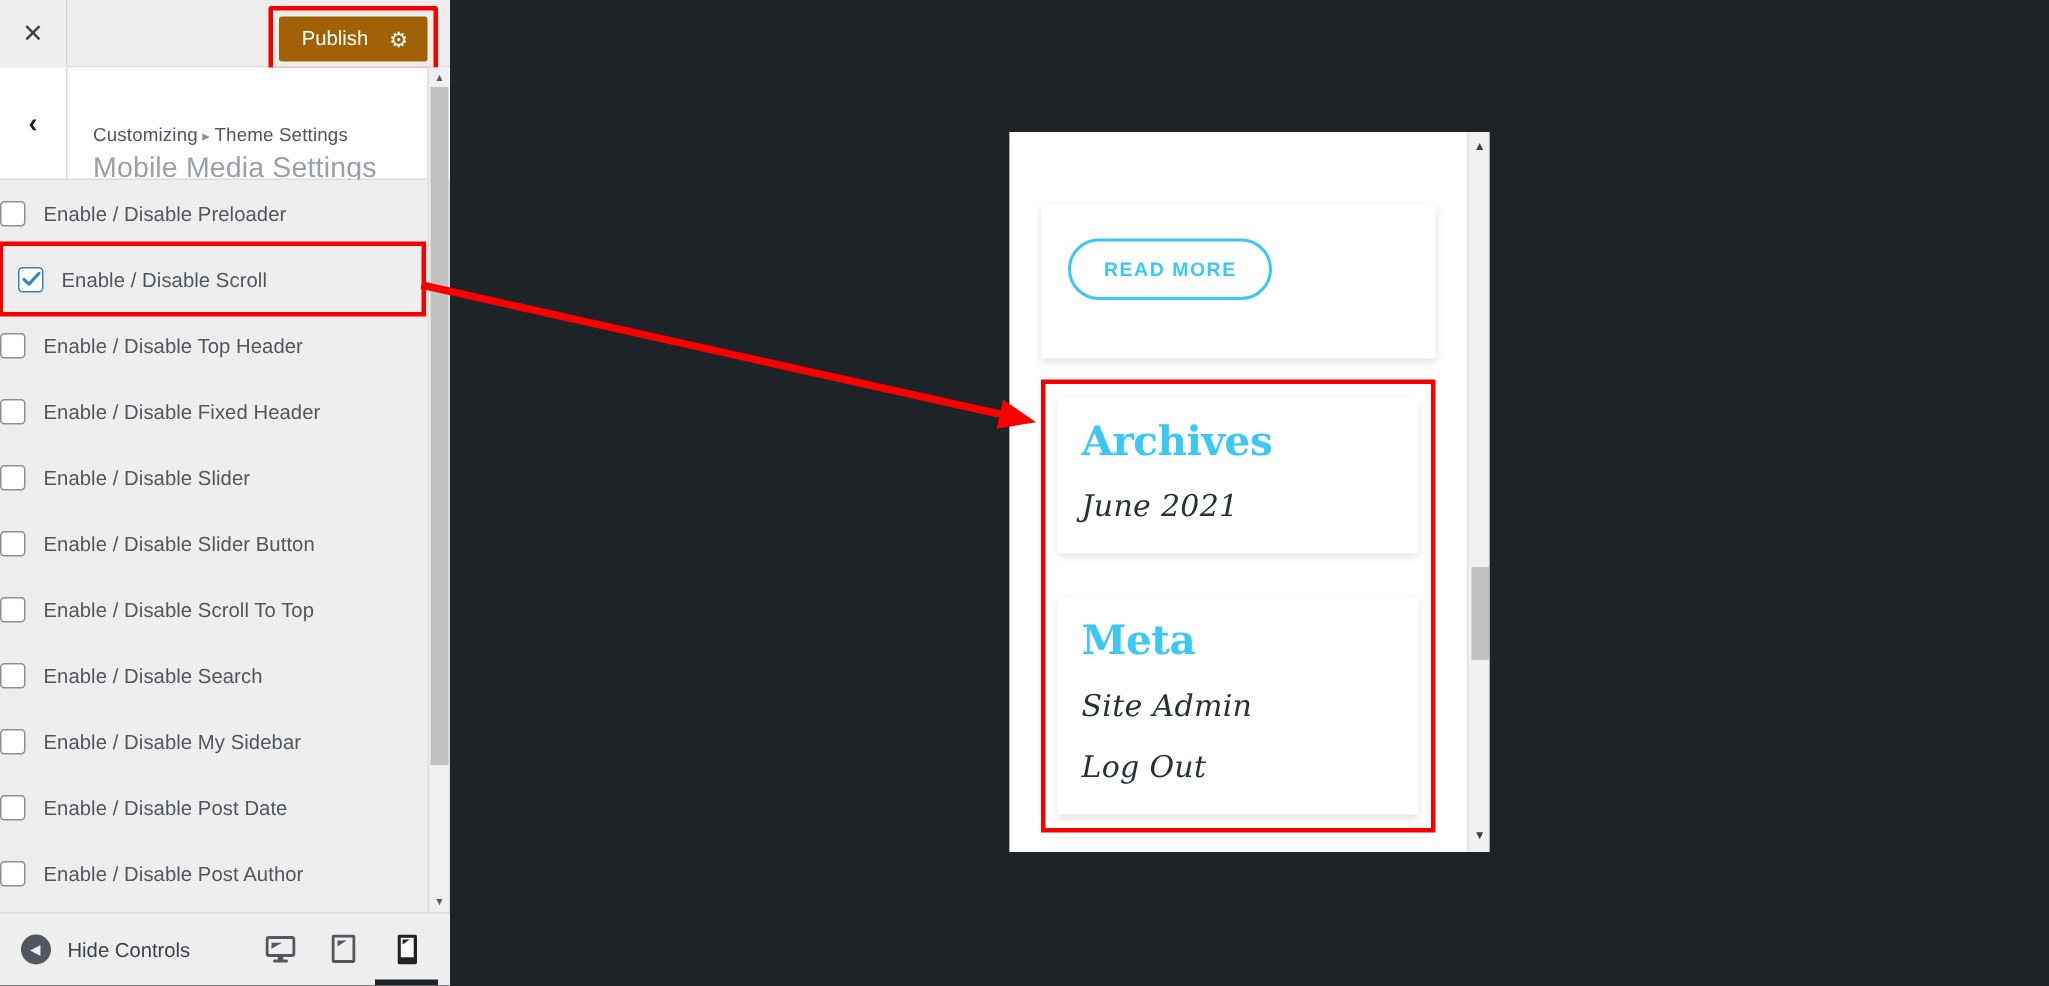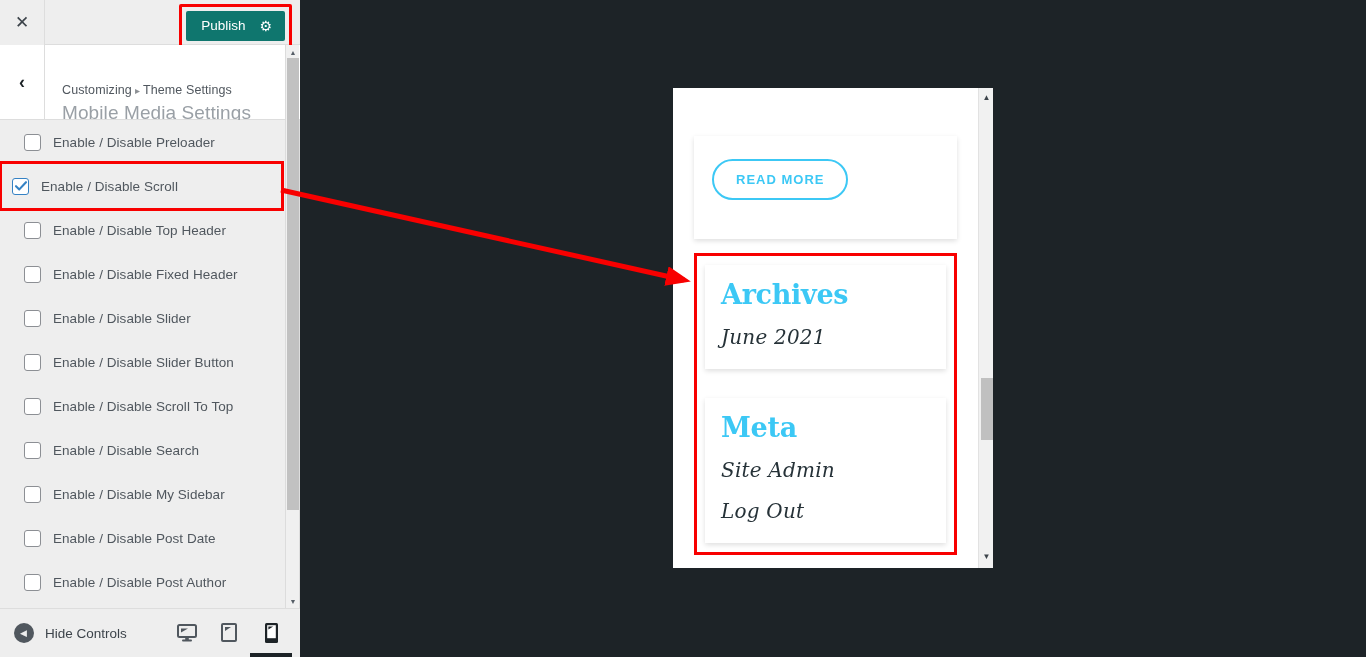--- a/index.html
+++ b/index.html
@@ -43,21 +43,21 @@
     cursor: pointer;
   }
   #publish-wrap {
     position: absolute; right: 8px; top: 4px;
     padding: 4px;
     border: 3px solid #f80000;
     border-radius: 2px;
   }
   #publish-btn {
     display: flex; align-items: center; gap: 14px;
-    background: #0f766e;
+    background: #a16207;
     color: #ffffff;
     font-size: 13.5px;
     padding: 7px 13px 8px 15px;
     border: none; border-radius: 2px;
     cursor: pointer;
     font-family: "Liberation Sans", sans-serif;
   }
   #publish-btn .gear { font-size: 14px; line-height: 1; }
 
   
@@ -89,21 +89,21 @@
   #controls-viewport {
     position: absolute; left: 0; top: 120px;
     width: 285px; height: 488px;
     background: #eeeeee;
     overflow: hidden;
   }
   .ctrl-row {
     position: relative;
     display: flex; align-items: center;
     height: 44px;
-    padding-left: 24px;
+    padding-left: 0;
     cursor: pointer;
   }
   .ctrl-box {
     width: 17px; height: 17px;
     border: 1px solid #8c8f94;
     border-radius: 3px;
     background: #ffffff;
     flex: 0 0 auto;
     display: flex; align-items: center; justify-content: center;
     margin-right: 12px;

